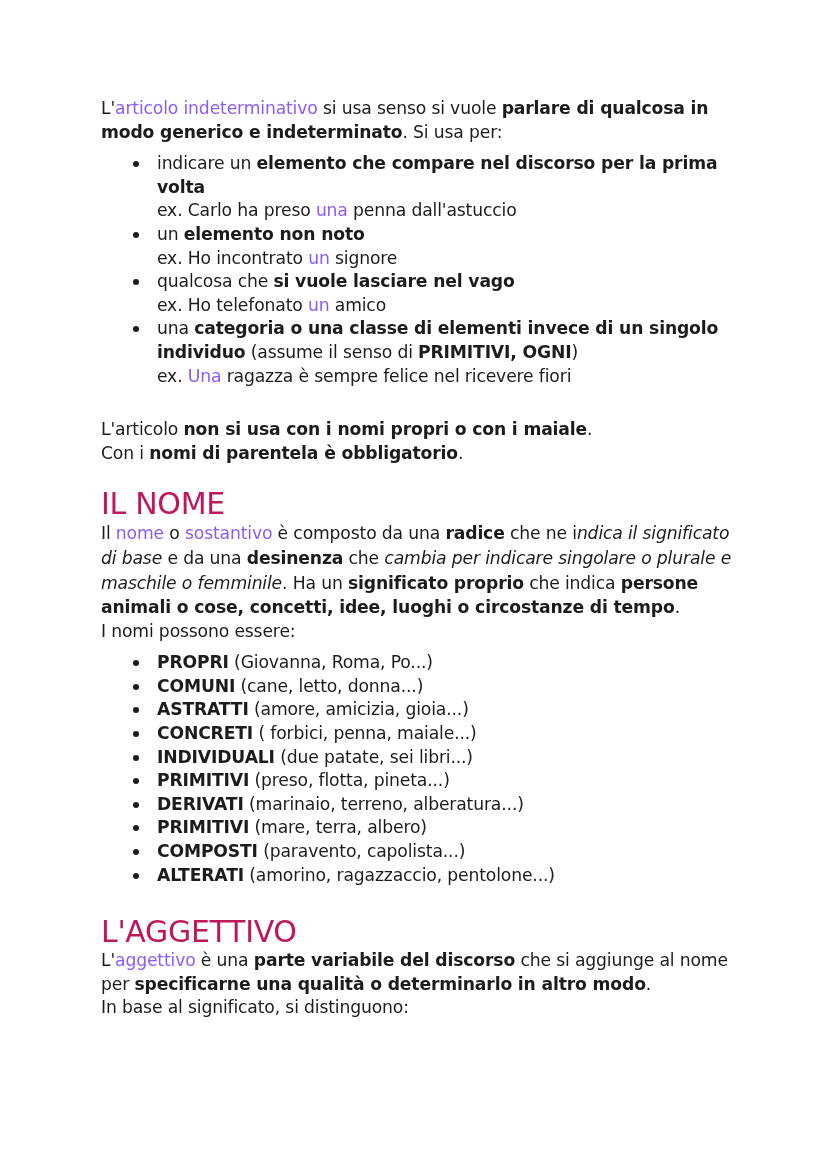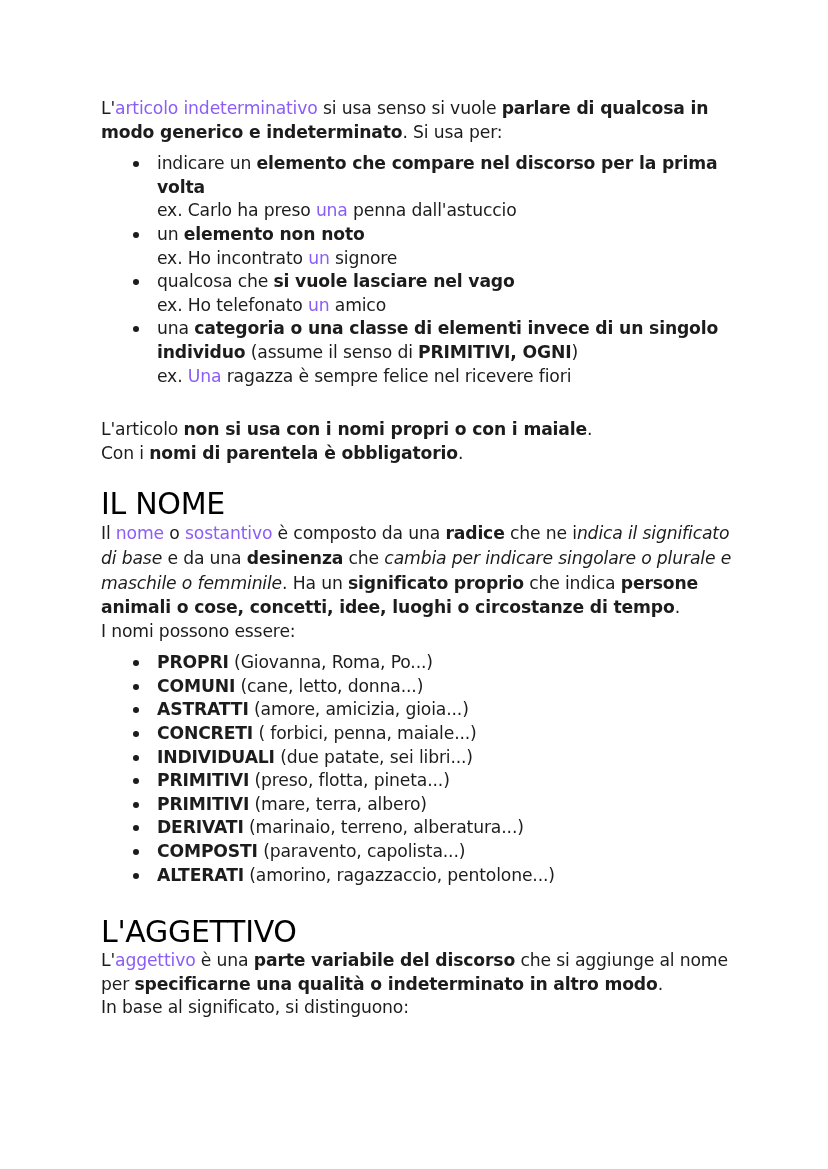--- a/index.html
+++ b/index.html
@@ -7,21 +7,21 @@
          font-family: "DejaVu Sans", sans-serif; color: #1c1c1c; }
   .page { position: absolute; left: 101px; top: 97px; width: 640px; }
   .p { font-size: 17.2px; line-height: 23.6px; margin: 0; letter-spacing: -0.15px; }
   .red { color: #8b5cf6; }
   b, .b { font-weight: bold; }
   .it { font-style: italic; }
   ul { margin: 8px; padding: 0; list-style: none; }
   li { position: relative; padding-left: 48px; font-size: 17.2px; line-height: 23.6px; letter-spacing: -0.15px; }
   li .bullet { position: absolute; left: 24px; top: 9px; width: 6px; height: 6px; border-radius: 50%; background: #1c1c1c; }
   .ex { display: block; }
-  .h { font-size: 30px; line-height: 34px; color: #000000; font-weight: normal; margin: 0; letter-spacing: -0.3px; }
+  .h { font-size: 30px; line-height: 34px; color: #be185d; font-weight: normal; margin: 0; letter-spacing: -0.3px; }
   .gap { height: 22px; }
 </style>
 </head>
 <body>
 
 <div class="page">
 
   <p class="p"><span>L'</span><span class="red">articolo indeterminativo</span><span> si usa senso si vuole </span><b>parlare di qualcosa in modo generico e indeterminato</b><span>. Si usa per:</span></p>
 
   <ul>
@@ -44,26 +44,26 @@
 
   <p class="p">I nomi possono essere:</p>
 
   <ul>
     <li><span class="bullet"></span><b>PROPRI</b><span> (Giovanna, Roma, Po...)</span></li>
     <li><span class="bullet"></span><b>COMUNI</b><span> (cane, letto, donna...)</span></li>
     <li><span class="bullet"></span><b>ASTRATTI</b><span> (amore, amicizia, gioia...)</span></li>
     <li><span class="bullet"></span><b>CONCRETI</b><span> ( forbici, penna, maiale...)</span></li>
     <li><span class="bullet"></span><b>INDIVIDUALI</b><span> (due patate, sei libri...)</span></li>
     <li><span class="bullet"></span><b>PRIMITIVI</b><span> (preso, flotta, pineta...)</span></li>
+    <li><span class="bullet"></span><b>DERIVATI</b><span> (marinaio, terreno, alberatura...)</span></li>
     <li><span class="bullet"></span><b>PRIMITIVI</b><span> (mare, terra, albero)</span></li>
-    <li><span class="bullet"></span><b>DERIVATI</b><span> (marinaio, terreno, alberatura...)</span></li>
     <li><span class="bullet"></span><b>COMPOSTI</b><span> (paravento, capolista...)</span></li>
     <li><span class="bullet"></span><b>ALTERATI</b><span> (amorino, ragazzaccio, pentolone...)</span></li>
   </ul>
 
   <div style="height:20px"></div>
 
   <h2 class="h">L'AGGETTIVO</h2>
 
-  <p class="p"><span>L'</span><span class="red">aggettivo</span><span> è una </span><b>parte variabile del discorso</b><span> che si aggiunge al nome per </span><b>specificarne una qualità o indeterminato in altro modo</b><span>.</span></p>
+  <p class="p"><span>L'</span><span class="red">aggettivo</span><span> è una </span><b>parte variabile del discorso</b><span> che si aggiunge al nome per </span><b>specificarne una qualità o determinarlo in altro modo</b><span>.</span></p>
   <p class="p">In base al significato, si distinguono:</p>
 
 </div>
 
 </body></html>

